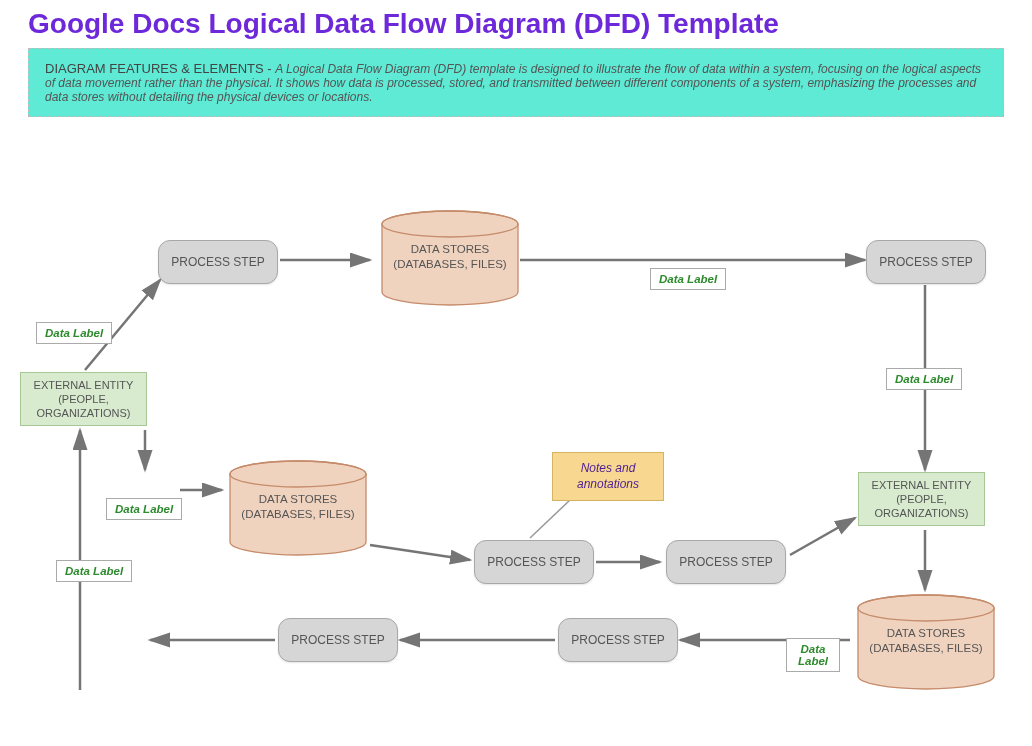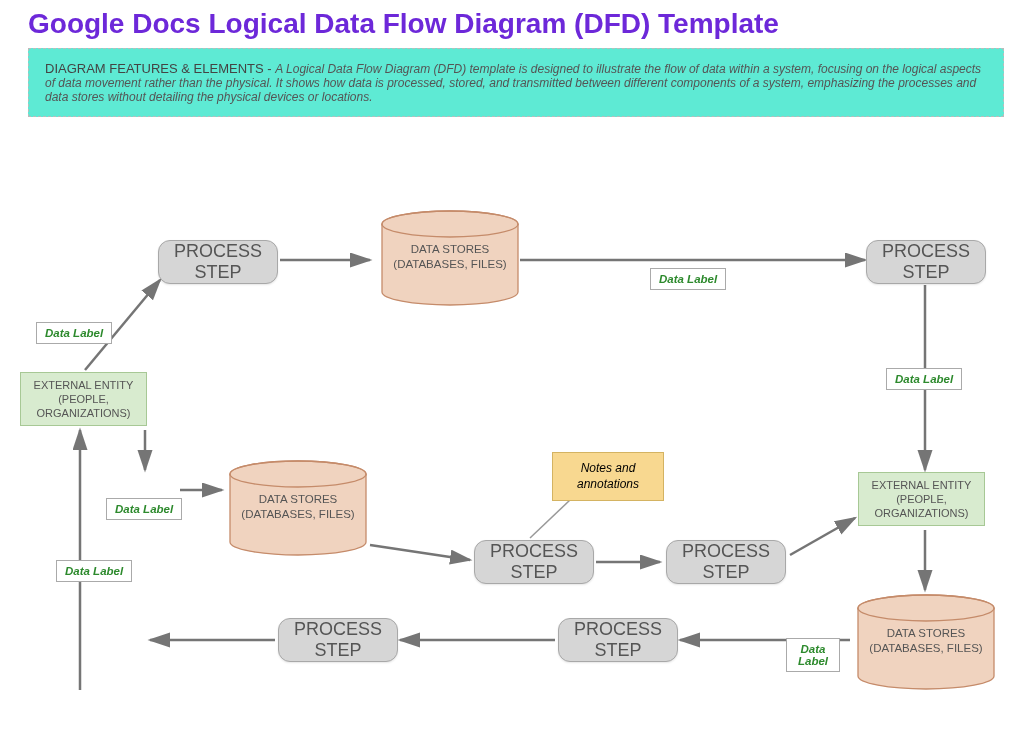--- a/index.html
+++ b/index.html
@@ -36,21 +36,21 @@
     position: absolute;
     left: 0; top: 0;
     width: 1032px; height: 746px;
   }
   .node {
     position: absolute;
     display: flex;
     align-items: center;
     justify-content: center;
     text-align: center;
-    font-size: 18px;
+    font-size: 12px;
     color: #555;
     padding: 4px 8px;
   }
   .process {
     background: #d6d6d6;
     border: 1px solid #a8a8a8;
     border-radius: 12px;
     box-shadow: 0 1px 2px rgba(0,0,0,0.1);
     width: 120px;
     height: 44px;
@@ -90,21 +90,21 @@
     display: flex;
     align-items: center;
     justify-content: center;
     z-index: 3;
     margin-top: 20px;
   }
   .note {
     position: absolute;
     background: #f8d890;
     border: 1px solid #d4b362;
-    color: #000000;
+    color: #4c1d95;
     font-style: italic;
     font-size: 12px;
     padding: 8px 14px;
     text-align: center;
     line-height: 1.3;
   }
   svg.arrows {
     position: absolute;
     left: 0; top: 0;
     width: 1032px;

